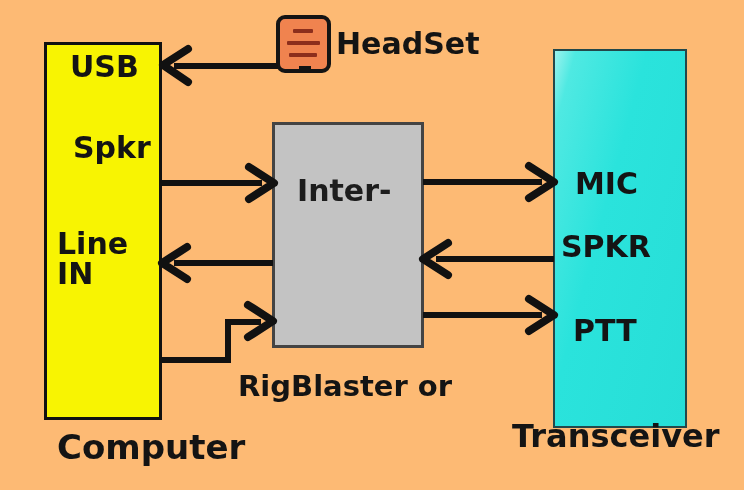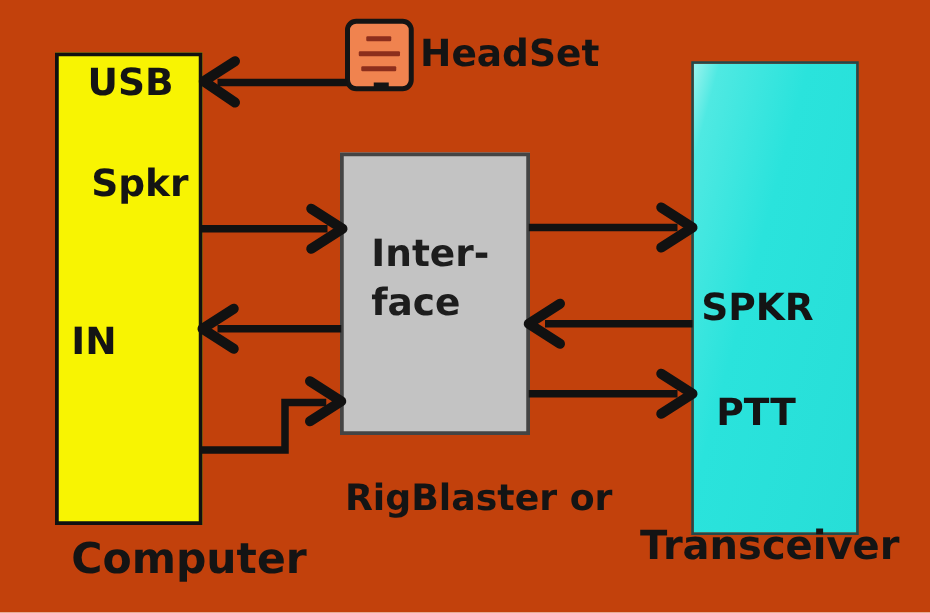--- a/index.html
+++ b/index.html
@@ -1,17 +1,17 @@
 <!DOCTYPE html>
 <html><head>
 <meta charset="utf-8">
 <style>
   html,body{margin:0;padding:0;background:#ffffff;}
   #canvas{
-    position:relative;width:744px;height:490px;background:#c2410c;
+    position:relative;width:744px;height:490px;background:#fdba74;
     overflow:hidden;font-family:"DejaVu Sans",sans-serif;
   }
   .box{position:absolute;box-sizing:border-box;}
   #computer-box{
     left:44px;top:42px;width:118px;height:378px;
     background:#f8f402;border:3px solid #111111;
   }
   #interface-box{
     left:272px;top:122px;width:152px;height:226px;
     background:#c3c3c3;border:3px solid #444444;
@@ -36,30 +36,30 @@
     position:absolute;font-weight:bold;color:#141414;
     font-size:30px;line-height:1.15;white-space:nowrap;
   }
   .caption{font-size:32px;}
   #lbl-usb{left:70px;top:50px;}
   #lbl-spkr{left:73px;top:131px;}
   #lbl-out{left:75px;top:168px;}
   #lbl-line{left:57px;top:227px;}
   #lbl-in{left:57px;top:257px;}
   #lbl-com1{left:47px;top:339px;font-size:29px;}
-  #lbl-inter{left:297px;top:187px;color:#1d1d1d;}
+  #lbl-inter{left:297px;top:174px;color:#1d1d1d;}
   #lbl-face{left:297px;top:226px;color:#1d1d1d;}
   #lbl-mic{left:575px;top:167px;}
   #lbl-spkr2{left:561px;top:230px;}
   #lbl-ptt{left:573px;top:314px;}
   #caption-computer{left:20px;top:428px;font-size:34px;margin-left:37px;}
   #caption-transceiver{left:512px;top:418px;}
   #caption-headset{left:336px;top:27px;font-size:30px;}
   #caption-interface{
-    left:238px;top:379px;width:252px;text-align:right;
+    left:238px;top:367px;width:252px;text-align:left;
     font-size:29px;line-height:38px;white-space:normal;
   }
 </style>
 </head>
 <body>
 
 <div id="canvas">
 
   <div class="box" id="computer-box"></div>
   <div class="box" id="interface-box"></div>
@@ -100,25 +100,26 @@
       </g>
       <g>
         <path stroke-width="6" d="M423 315 L542 315"></path>
         <path stroke-width="8" stroke-linecap="round" stroke-linejoin="round" d="M529 299 L554 315 L529 331"></path>
       </g>
     </g>
   </svg>
 
   <div class="lbl" id="lbl-usb">USB</div>
   <div class="lbl" id="lbl-spkr">Spkr</div>
+  <div class="lbl" id="lbl-line">Line</div>
   <div class="lbl" id="lbl-in">IN</div>
 
   <div class="lbl" id="lbl-inter">Inter-</div>
-  <div class="lbl" id="lbl-face">face</div>
 
+  <div class="lbl" id="lbl-mic">MIC</div>
   <div class="lbl" id="lbl-spkr2">SPKR</div>
   <div class="lbl" id="lbl-ptt">PTT</div>
 
   <div class="lbl caption" id="caption-computer">Computer</div>
   <div class="lbl caption" id="caption-transceiver">Transceiver</div>
   <div class="lbl" id="caption-headset">HeadSet</div>
   <div class="lbl" id="caption-interface">
     <span>RigBlaster or</span><br>
   </div>
 

